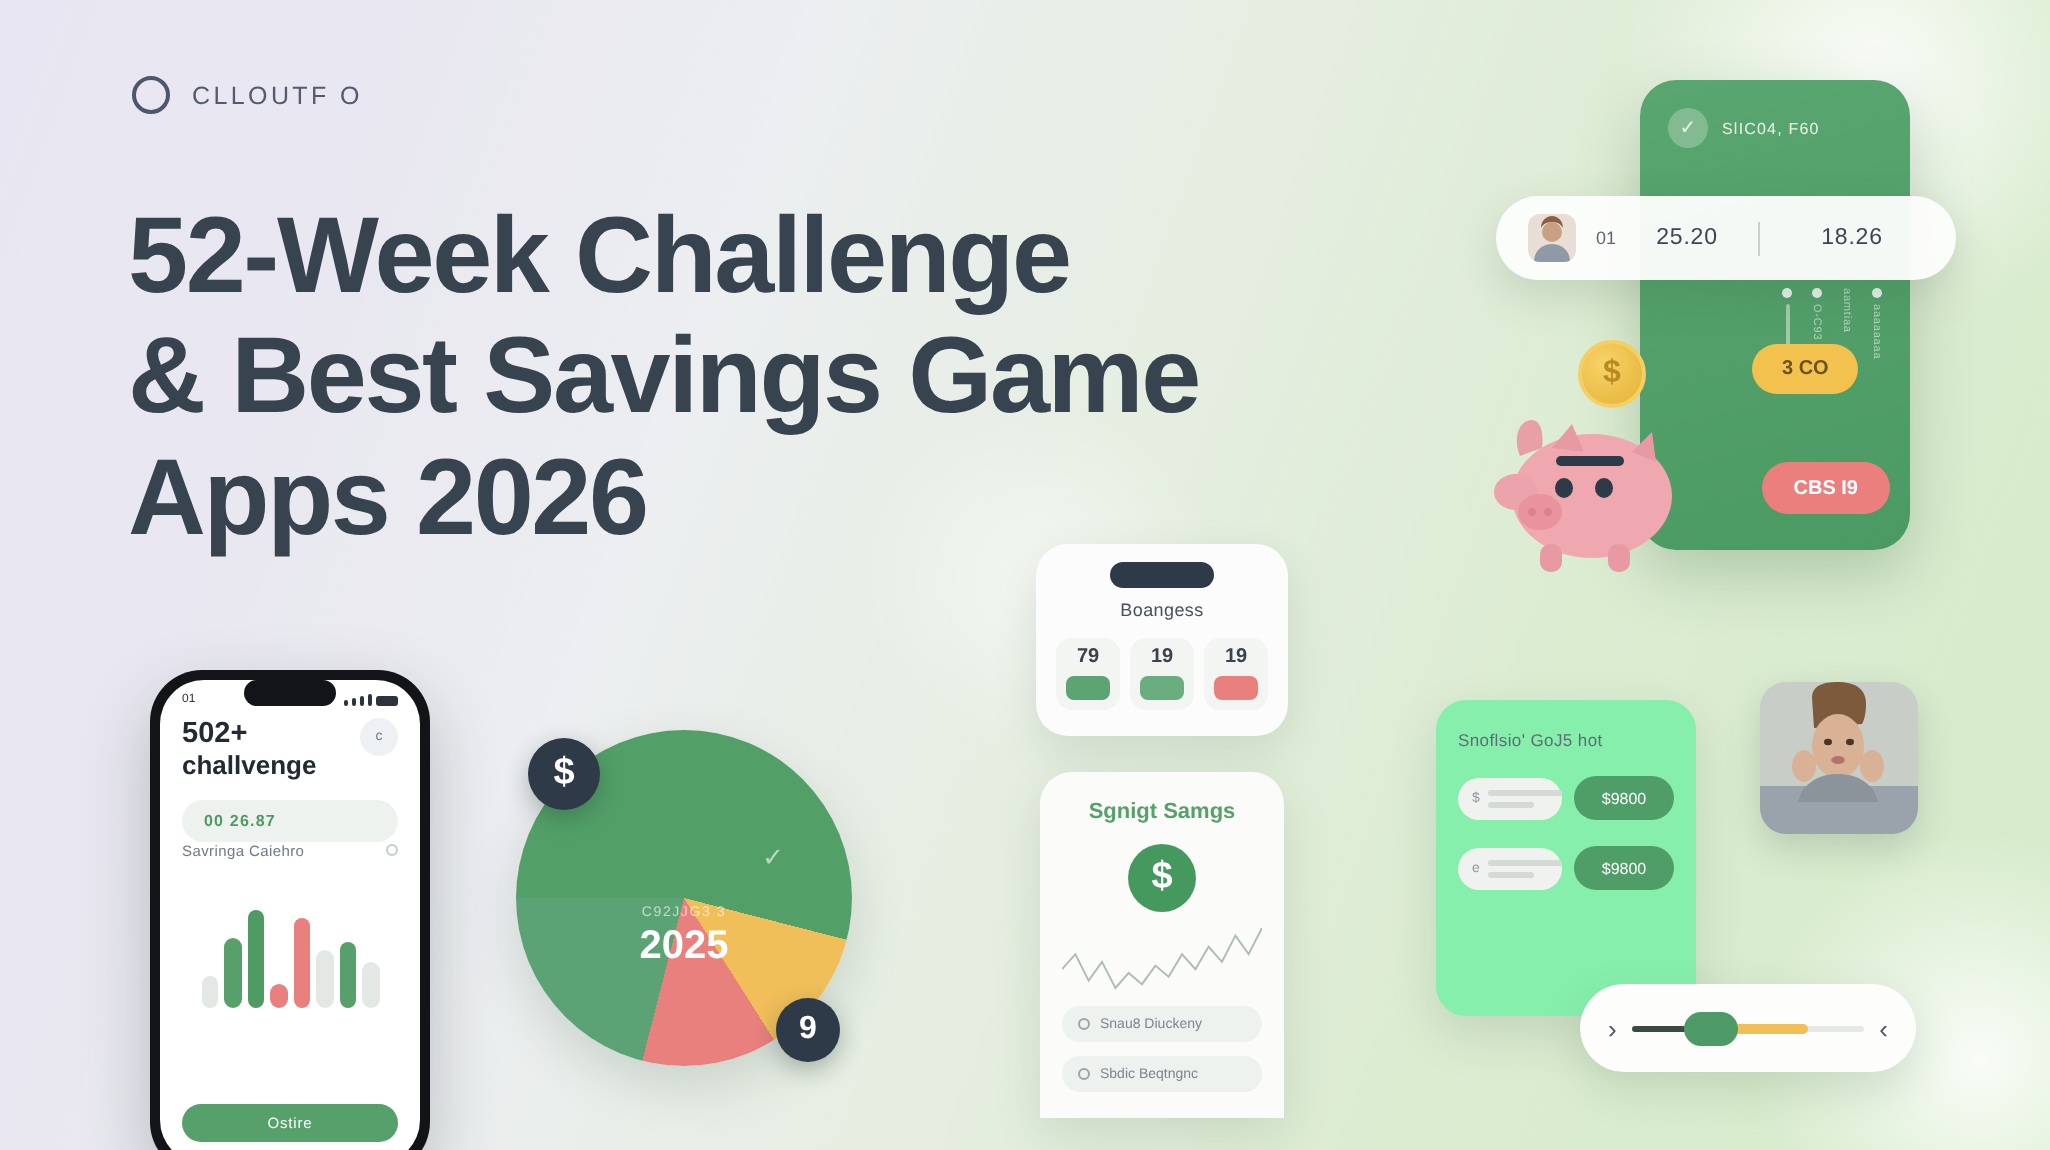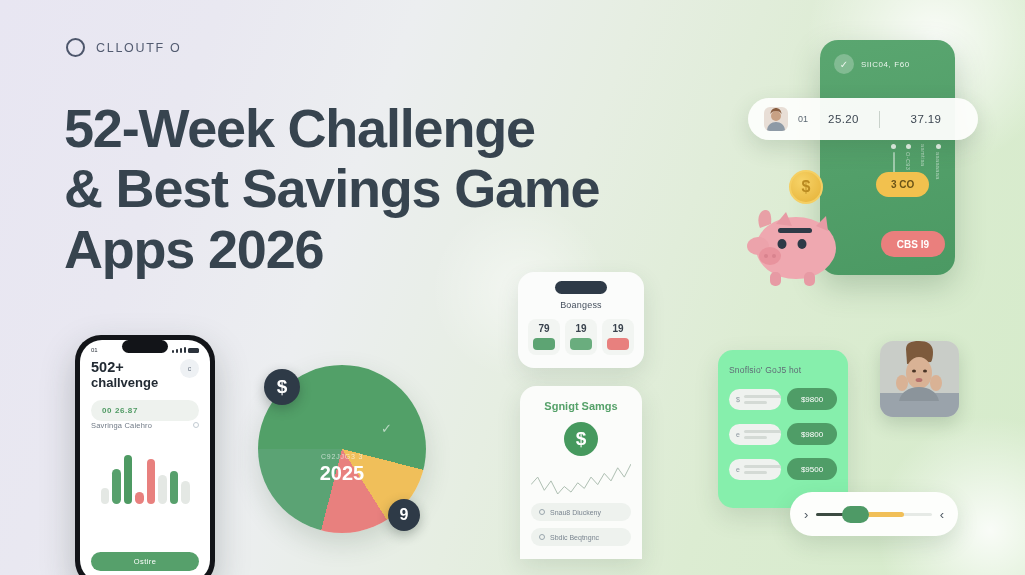--- a/index.html
+++ b/index.html
@@ -337,21 +337,21 @@
 <div id="overlay-bar">
   <svg id="overlay-avatar" viewBox="0 0 24 24">
     <rect width="24" height="24" fill="#e8ded6"></rect>
     <circle cx="12" cy="9" r="5" fill="#c8a184"></circle>
     <path d="M3 24 c0-6 4.5-9 9-9 s9 3 9 9z" fill="#8e9aa6"></path>
     <path d="M6.5 7 c0-4 3-6 5.5-6 s5.5 2 5.5 6 c-1-2-3-3-5.5-3 S7.5 5 6.5 7z" fill="#8a5f42"></path>
   </svg>
   <span id="overlay-id">01</span>
   <span id="overlay-v1">25.20</span>
   <span id="overlay-div"></span>
-  <span id="overlay-v2">37.19</span>
+  <span id="overlay-v2">18.26</span>
 </div>
 
 <div id="card-goals">
   <div id="card-goals-title">Snoflsio' GoJ5 hot</div>
   <div id="card-goals-rows">
       <div class="goal-row">
         <div class="goal-left">
                      <span class="sym">$</span>
                      <span class="lines">
             <i></i>
@@ -363,30 +363,20 @@
       <div class="goal-row">
         <div class="goal-left">
                      <span class="sym">e</span>
                      <span class="lines">
             <i></i>
             <i></i>
           </span>
                    </div>
                    <div class="goal-pill">$9800</div>
       </div>
-      <div class="goal-row">
-        <div class="goal-left">
-                     <span class="sym">e</span>
-                     <span class="lines">
-            <i></i>
-            <i></i>
-          </span>
-                   </div>
-                   <div class="goal-pill">$9500</div>
-      </div>
     </div>
 </div>
 
 <div id="slider">
   <span id="slider-prev">›</span>
   <div id="slider-track">
     <div id="slider-fill-dark"></div>
     <div id="slider-fill-yellow"></div>
     <div id="slider-handle"></div>
   </div>

